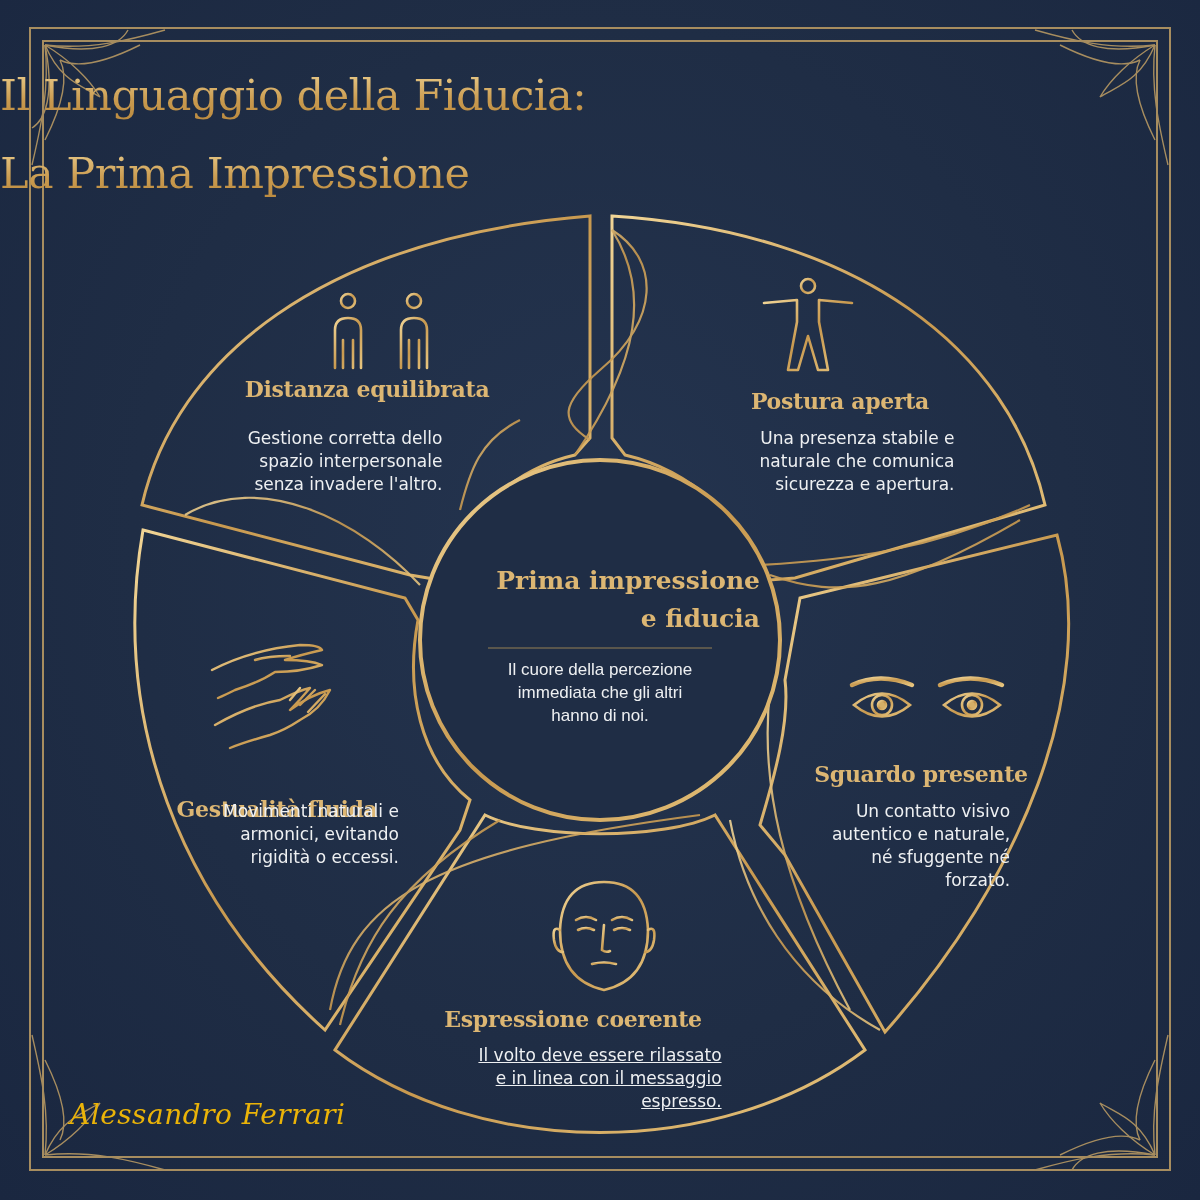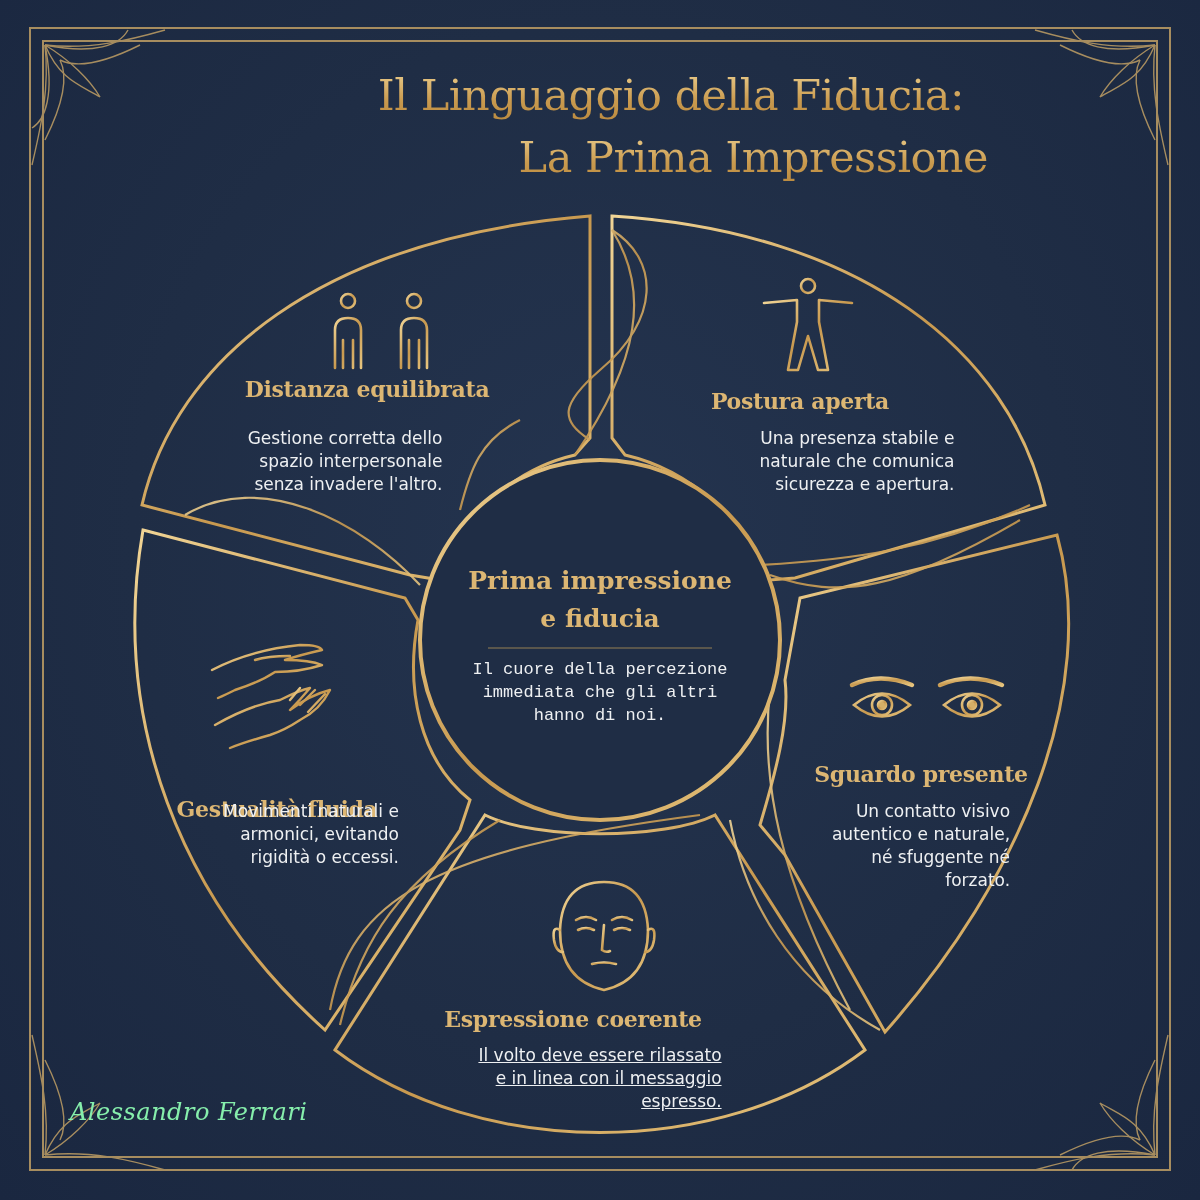--- a/index.html
+++ b/index.html
@@ -1,25 +1,25 @@
 <!DOCTYPE html>
 <html><head>
 <meta charset="utf-8">
 <style>
   html, body { margin:0; padding:0; }
   body { width:1200px; height:1200px; overflow:hidden; background:#1f2d45; position:relative; font-family:"Liberation Sans", sans-serif; }
   .bg { position:absolute; inset:0; background: radial-gradient(ellipse at 50% 45%, #24344f 0%, #1f2d45 55%, #1a2740 100%); }
   svg.deco { position:absolute; left:0; top:0; }
-  .title { position:absolute; left:0; width:964px; text-align:right; font-family:"DejaVu Serif", serif; color:#d6b067; font-size:43px; line-height:58px; letter-spacing:-0.5px;
+  .title { position:absolute; left:0; width:964px; text-align:left; font-family:"DejaVu Serif", serif; color:#d6b067; font-size:43px; line-height:58px; letter-spacing:-0.5px;
     background: linear-gradient(180deg, #f0d597 0%, #c99a4e 60%, #b8883e 100%); -webkit-background-clip:text; background-clip:text; -webkit-text-fill-color:transparent; text-shadow:none; }
   .seg-title { position:absolute; text-align:center; font-family:"DejaVu Serif", serif; font-weight:bold; font-size:22px; color:#dcb673; white-space:nowrap; transform:translateX(-50%); letter-spacing:-0.3px; }
   .seg-desc { position:absolute; text-align:right; font-family:"DejaVu Sans", sans-serif; font-size:17px; line-height:23px; color:#eef0f2; white-space:pre-line; transform:translateX(-50%); }
-  .center-title { position:absolute; left:600px; top:562px; transform:translateX(-50%); text-align:center; font-family:"DejaVu Serif", serif; font-weight:bold; font-size:25px; line-height:38px; color:#dcb673; white-space:pre-line; width:320px; }
-  .center-desc { position:absolute; left:600px; top:658px; transform:translateX(-50%); text-align:center; font-family:Liberation Mono, monospace; font-size:17px; line-height:23px; color:#eef0f2; white-space:pre-line; width:320px; }
-  .signature { position:absolute; left:70px; top:1098px; font-family:"DejaVu Serif", serif; font-style:italic; font-size:24px; color:#86efac; letter-spacing:0.5px; }
+  .center-title { position:absolute; left:600px; top:562px; transform:translateX(-50%); text-align:right; font-family:"DejaVu Serif", serif; font-weight:bold; font-size:25px; line-height:38px; color:#dcb673; white-space:pre-line; width:320px; }
+  .center-desc { position:absolute; left:600px; top:658px; transform:translateX(-50%); text-align:center; font-family:Liberation Sans, sans-serif; font-size:17px; line-height:23px; color:#eef0f2; white-space:pre-line; width:320px; }
+  .signature { position:absolute; left:70px; top:1098px; font-family:"DejaVu Serif", serif; font-style:italic; font-size:28px; color:#eab308; letter-spacing:0.5px; }
 </style>
 </head>
 <body>
 
 <div class="bg"></div>
 
 <svg class="deco" width="1200" height="1200" viewBox="0 0 1200 1200">
   <defs>
     <linearGradient id="gold" x1="0" y1="0" x2="1" y2="1">
       <stop offset="0" stop-color="#f1d596"></stop>
@@ -135,31 +135,31 @@
     <path d="M212 670 Q250 650 300 645 Q320 645 322 650 Q300 655 285 660 Q310 660 322 665 Q300 672 275 672 Q260 682 235 690 Q225 695 218 698"></path>
     <path d="M255 660 Q268 656 290 656"></path>
     <path d="M215 725 Q250 705 280 700 Q300 690 310 688 Q300 700 290 710 Q310 695 330 690 Q320 710 300 720 Q285 730 270 735 Q245 742 230 748"></path>
     <path d="M290 700 L300 688 M300 705 L315 690 M308 712 L325 694"></path>
   </g>
 
   <line x1="30" y1="1158" x2="330" y2="1158" stroke="#a78d5f" stroke-width="0"></line>
 </svg>
 
 <div class="title" style="top:66px;">Il Linguaggio della Fiducia:</div>
-<div class="title" style="top:128px;padding-left:24px;">La Prima Impressione</div>
+<div class="title" style="top:144px;">La Prima Impressione</div>
 
 <div>
   <div class="seg-title" style="left:367px; top:376px;">Distanza equilibrata</div>
   <div class="seg-desc" style="left:345px; top:427px;">Gestione corretta dello
 spazio interpersonale
 senza invadere l'altro.</div>
 </div>
 
 <div>
-  <div class="seg-title" style="left:800px; top:388px;">Postura aperta</div>
+  <div class="seg-title" style="left:840px; top:388px;">Postura aperta</div>
   <div class="seg-desc" style="left:857px; top:427px;">Una presenza stabile e
 naturale che comunica
 sicurezza e apertura.</div>
 </div>
 
 <div>
   <div class="seg-title" style="left:921px; top:761px;">Sguardo presente</div>
   <div class="seg-desc" style="left:921px; top:800px;">Un contatto visivo
 autentico e naturale,
 né sfuggente né

